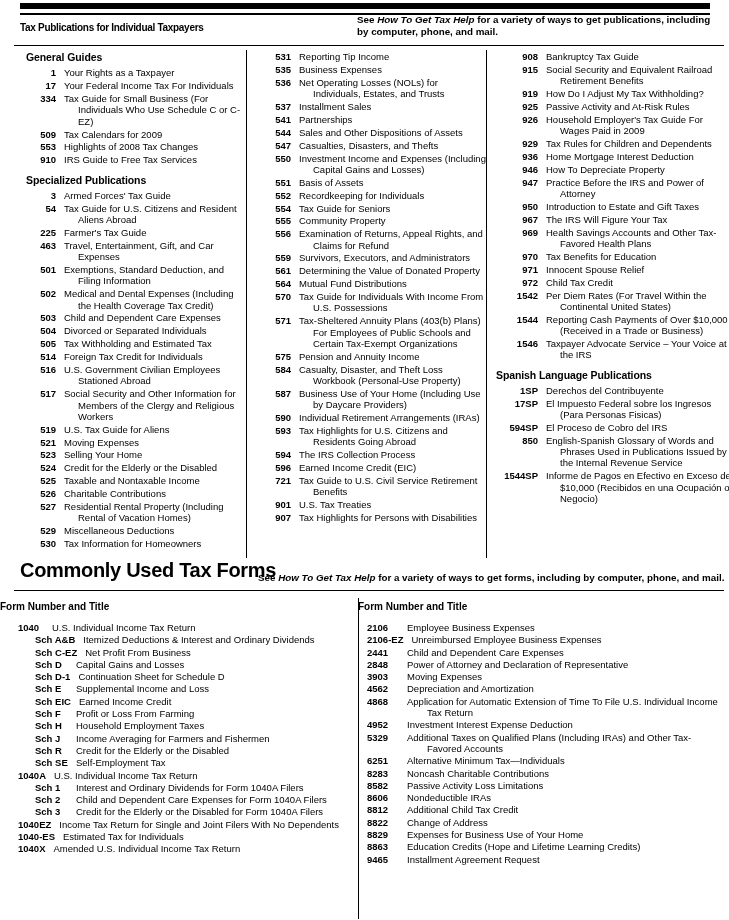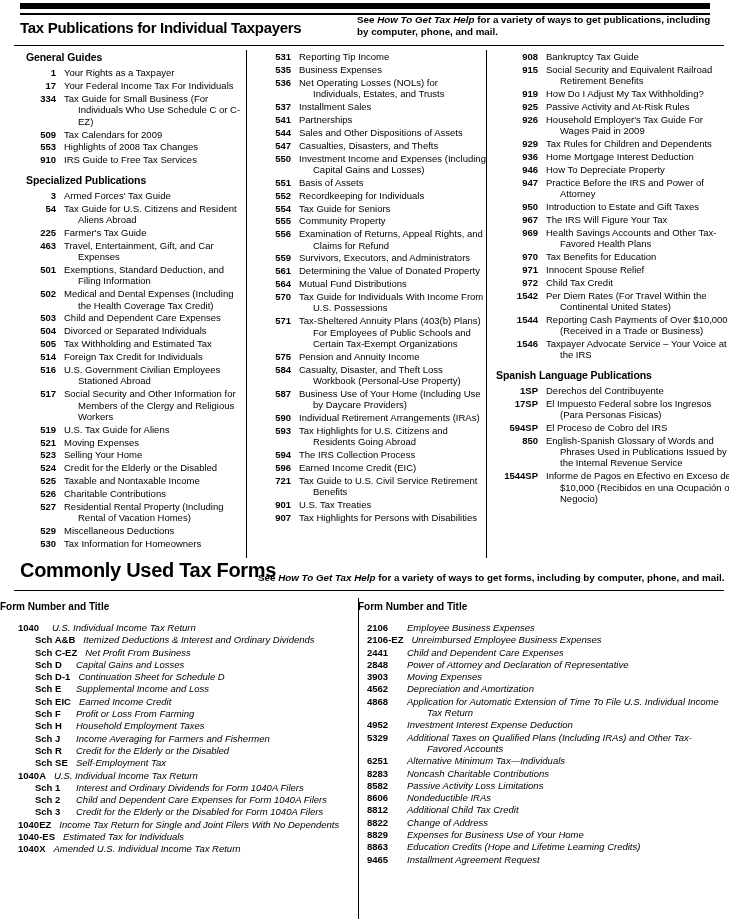--- a/index.html
+++ b/index.html
@@ -10,21 +10,21 @@
     overflow:hidden;
   }
   .abs { position:absolute;font-weight:bold; }
   .bar { background:#000; }
   .top-bar   { left:20px; top:3px;  width:690px; height:6px; }
   .top-thin  { left:20px; top:13px; width:690px; height:2px; }
   .rule { background:#000; height:1.2px; }
   .header-rule { left:14px; top:45px;  width:710px; }
   .forms-rule  { left:14px; top:590px; width:710px; }
   .big-title { font-weight:bold; letter-spacing:-0.3px; white-space:nowrap; }
-  .pub-title-pos   { left:20px; top:22px; font-size:15px; }
+  .pub-title-pos   { left:20px; top:22px; font-size:10px; }
   .forms-title-pos { left:20px; top:565px; font-size:20px;text-align:center; }
   .note { font-size:9.8px; line-height:12px; }
   .pub-note   { left:357px; top:14px;  width:366px; }
   .forms-note { left:258px; top:572px; width:466px; white-space:nowrap; }
   .note i { font-style:italic; }
 
   .vdiv { position:absolute; width:1.2px; background:#000; }
   .pubdiv1 { left:246px; top:50px; height:508px; }
   .pubdiv2 { left:486px; top:50px; height:508px; }
   .formdiv { left:358px; top:598px; height:321px; }
@@ -43,21 +43,21 @@
   .form-headers { position:absolute; left:0; top:601px; width:729px; display:flex; }
   .fh { font-weight:bold; font-size:10px; }
   .fh0 { width:358px; } .fh1 { width:371px; }
   .forms-grid { position:absolute; left:0; top:622px; width:729px; display:flex; align-items:flex-start; }
   .fc0 { width:358px; padding-left:18px; padding-right:12px; }
   .fc1 { width:371px; padding-left:9px;  padding-right:4px; }
   .form-row { display:flex; margin-bottom:1px; }
   .fnum { font-weight:bold; white-space:nowrap; margin-right:8px; min-width:26px; }
   .fc1 .fnum { min-width:32px; }
   .form-row.sub .fnum { padding-left:17px; min-width:50px; }
-  .ftitle { flex:1; padding-left:20px; text-indent:-20px;font-style:italic; }
+  .ftitle { flex:1; padding-left:20px; text-indent:-20px; }
 </style>
 </head>
 <body>
 
 <div class="page">
 
   <div class="abs bar top-bar"></div>
   <div class="abs bar top-thin"></div>
 
   <div class="abs big-title pub-title-pos">Tax Publications for Individual Taxpayers</div>

